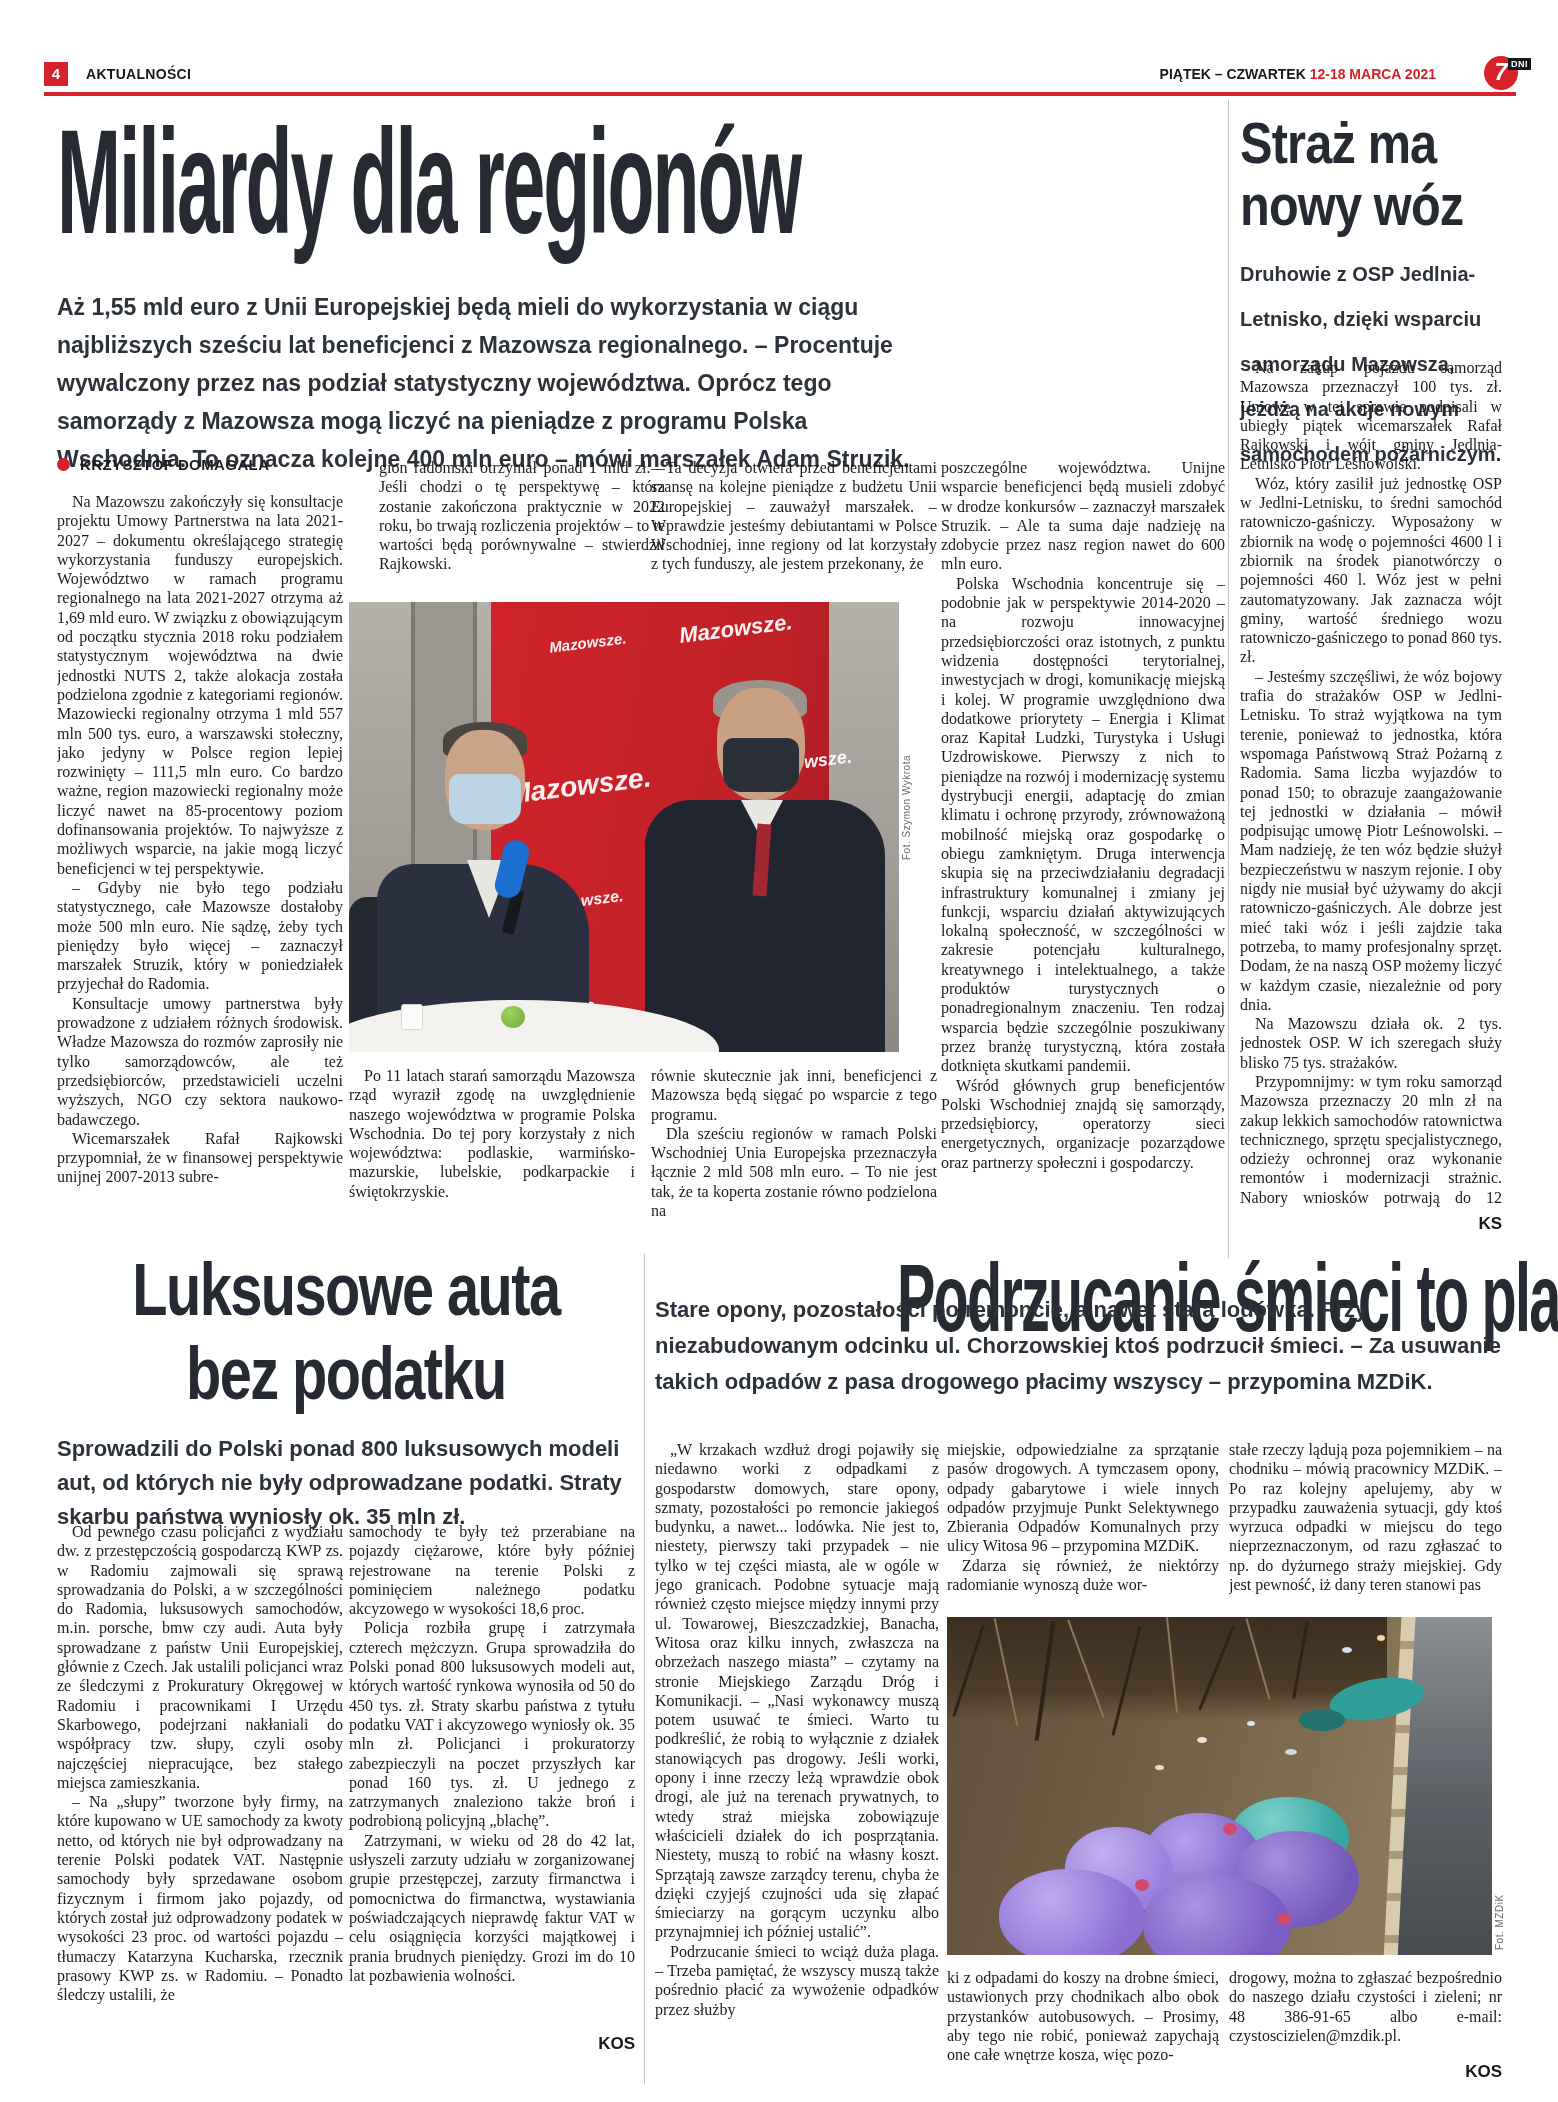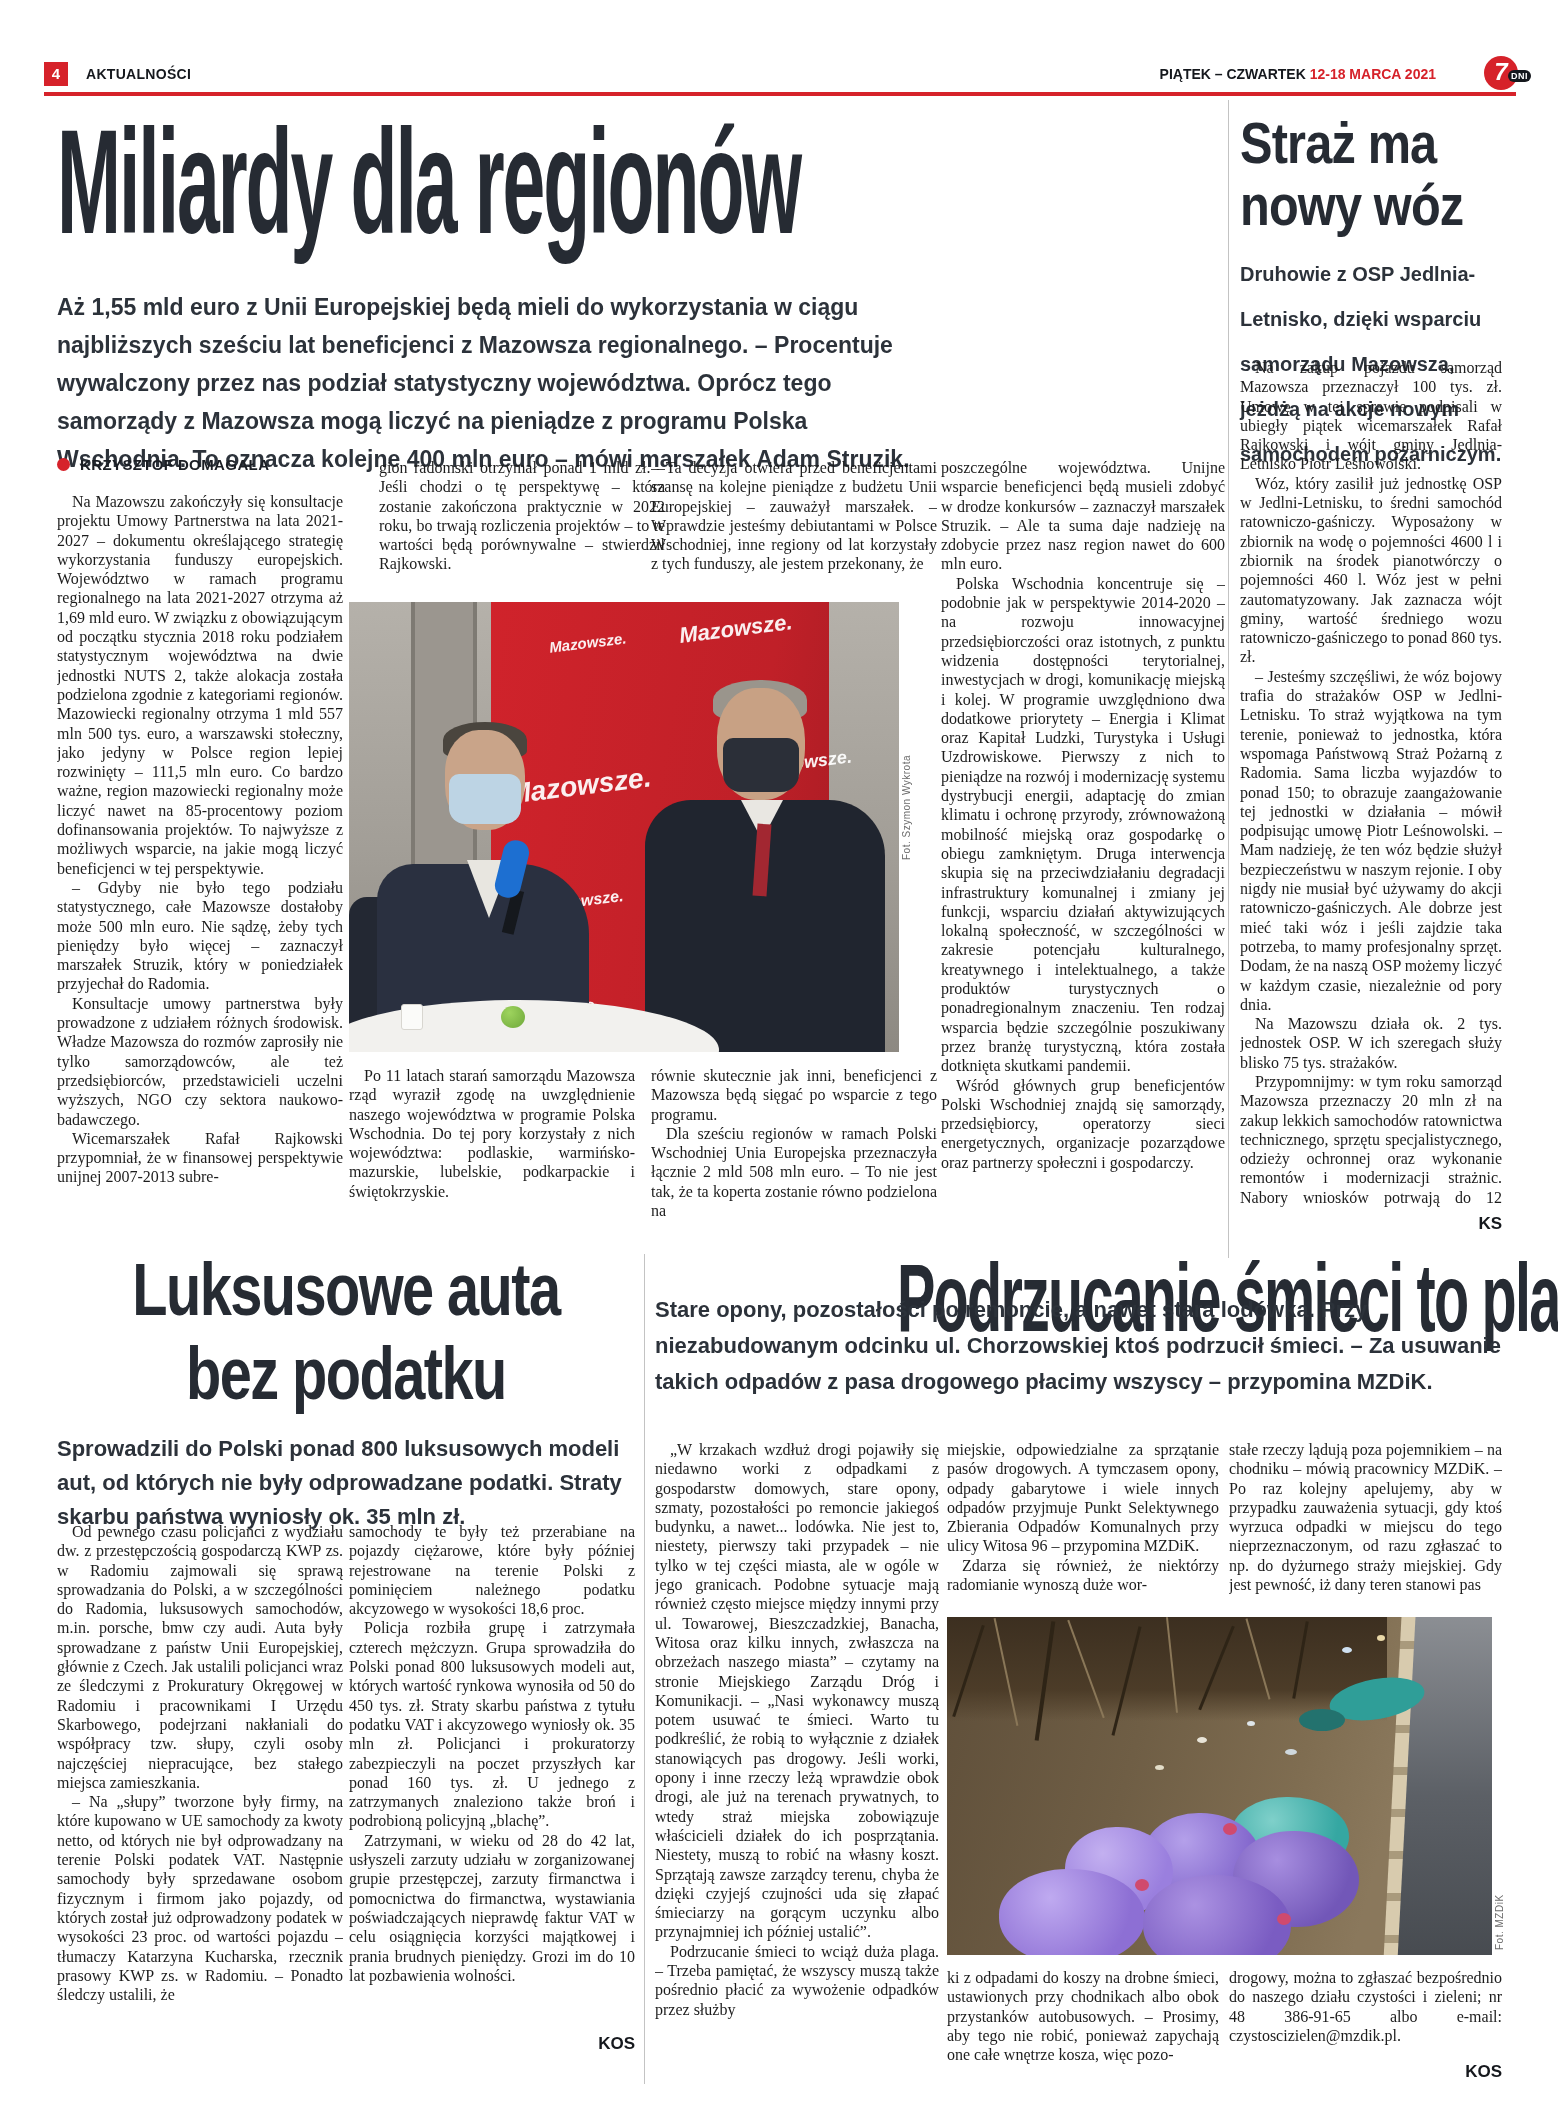--- a/index.html
+++ b/index.html
@@ -79,21 +79,21 @@
 <div class="page">
 
   <div class="abs pagenum" style="left:44px;top:62px;width:24px;height:24px;">4</div>
   <div class="abs kicker" style="left:86px;top:66px;">AKTUALNOŚCI</div>
   <div class="abs dateblk" style="right:122px;top:66px;">
     <span>PIĄTEK – CZWARTEK</span>
     <span class="red">12-18 MARCA 2021</span>
   </div>
   <div class="abs" style="left:1484px;top:56px;width:56px;height:36px;">
     <div class="abs logo-circle" style="left:0;top:0;">7</div>
-    <div class="abs logo-dni" style="left:24px;top:14px;border-radius:6px;">DNI</div>
+    <div class="abs logo-dni" style="left:24px;top:2px;">DNI</div>
   </div>
   <div class="abs redline" style="left:44px;top:92px;width:1472px;"></div>
 
   <div class="abs headline" style="left:57px;top:108px;width:870px;height:150px;font-size:148px;line-height:148px;letter-spacing:-4px;">
     <span class="cond" style="transform:scaleX(0.52);">Miliardy dla regionów</span>
   </div>
   <div class="abs lead" style="left:57px;top:288px;width:862px;font-size:23px;line-height:38px;">Aż 1,55 mld euro z Unii Europejskiej będą mieli do wykorzystania w ciągu najbliższych sześciu lat beneficjenci z Mazowsza regionalnego. – Procentuje wywalczony przez nas podział statystyczny województwa. Oprócz tego samorządy z Mazowsza mogą liczyć na pieniądze z programu Polska Wschodnia. To oznacza kolejne 400 mln euro – mówi marszałek Adam Struzik.</div>
   <div class="abs" style="left:57px;top:456px;width:286px;">
     <span class="dot"></span><span class="byline">KRZYSZTOF DOMAGAŁA</span>
   </div>

